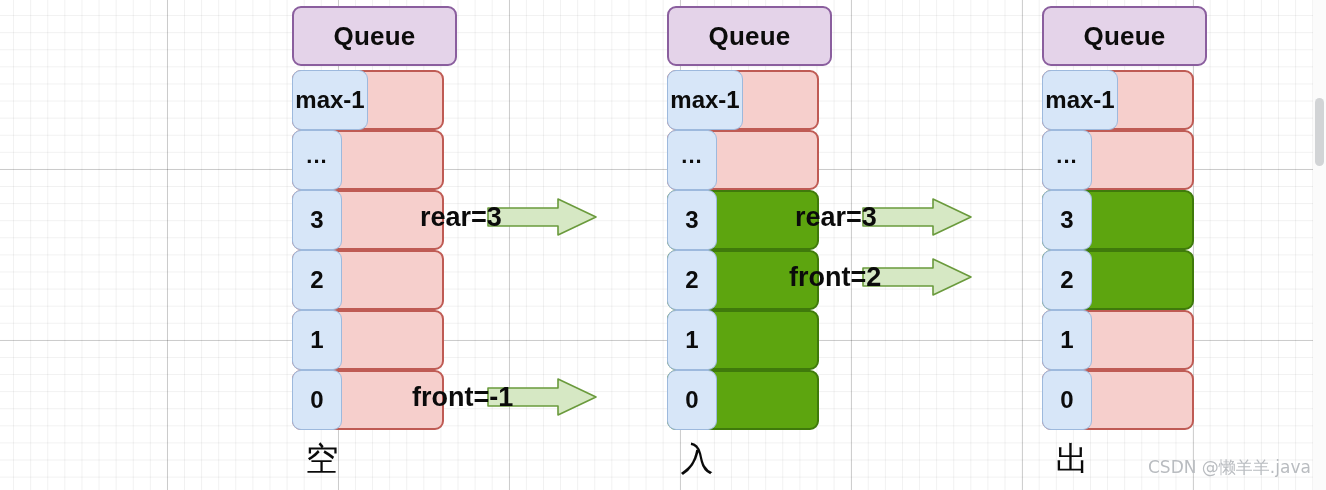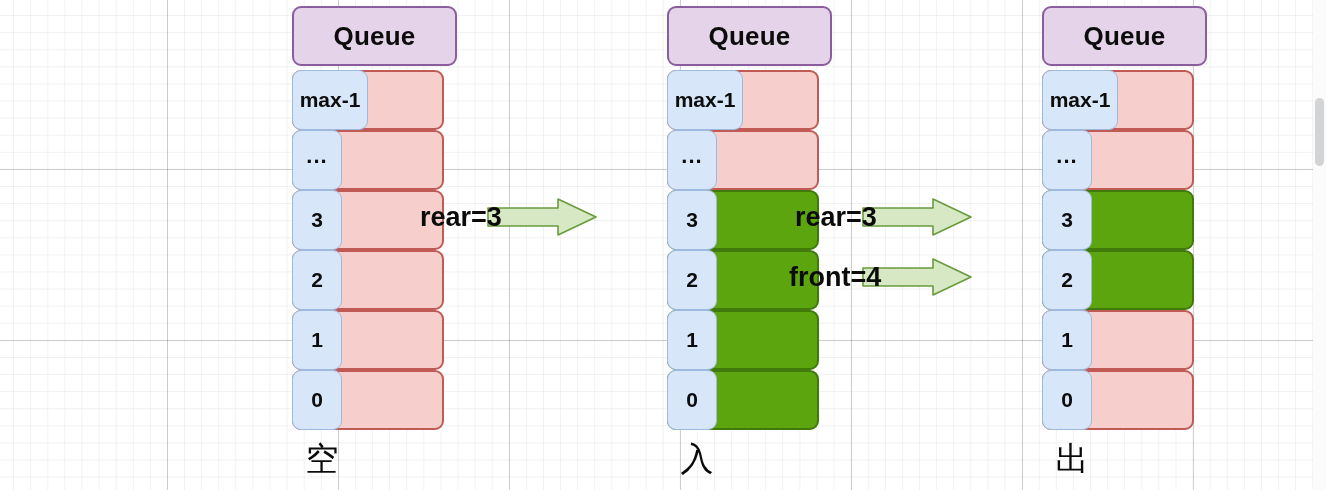--- a/index.html
+++ b/index.html
@@ -83,21 +83,21 @@
     top: 0;
     width: 50px;
     height: 60px;
     box-sizing: border-box;
     background: #d7e6f8;
     border: 1px solid #9db9dd;
     border-radius: 9px;
     display: flex;
     align-items: center;
     justify-content: center;
-    font-size: 21px;
+    font-size: 24px;
     font-weight: bold;
     color: #0c0c0c;
     z-index: 2;
   }
   .q-idx.wide { width: 76px; }
   .q-idx.dots {
     font-size: 22px;
     letter-spacing: 1px;
     padding-bottom: 8px;
   }
@@ -262,33 +262,40 @@
   <div class="caption" style="left:1042px; top:437px;">出</div>
 
 
   <div class="anno" style="left:420px; top:196px; width:180px;">
     <svg class="arrow" width="180" height="42" viewBox="0 0 180 42">
       <polygon points="68,12 138,12 138,3 176,21 138,39 138,30 68,30" fill="#d6e8c4" stroke="#6a9a3c" stroke-width="1.6" stroke-linejoin="round"></polygon>
     </svg>
     <span class="anno-label">rear=3</span>
   </div>
 
+  <div class="anno" style="left:412px; top:376px; width:190px;">
+    <svg class="arrow" width="190" height="42" viewBox="0 0 190 42">
+      <polygon points="76,12 146,12 146,3 184,21 146,39 146,30 76,30" fill="#d6e8c4" stroke="#6a9a3c" stroke-width="1.6" stroke-linejoin="round"></polygon>
+    </svg>
+    <span class="anno-label">front=-1</span>
+  </div>
 
   <div class="anno" style="left:795px; top:196px; width:180px;">
     <svg class="arrow" width="180" height="42" viewBox="0 0 180 42">
       <polygon points="68,12 138,12 138,3 176,21 138,39 138,30 68,30" fill="#d6e8c4" stroke="#6a9a3c" stroke-width="1.6" stroke-linejoin="round"></polygon>
     </svg>
     <span class="anno-label">rear=3</span>
   </div>
 
   <div class="anno" style="left:789px; top:256px; width:186px;">
     <svg class="arrow" width="186" height="42" viewBox="0 0 186 42">
       <polygon points="74,12 144,12 144,3 182,21 144,39 144,30 74,30" fill="#d6e8c4" stroke="#6a9a3c" stroke-width="1.6" stroke-linejoin="round"></polygon>
     </svg>
-    <span class="anno-label">front=4</span>
-  </div>
-
+    <span class="anno-label">front=2</span>
+  </div>
+
+  <div class="watermark" style="left:1148px; top:456px;">CSDN @懒羊羊.java</div>
 
   <div class="scroll-track">
     <div class="scroll-thumb"></div>
   </div>
 
 </div>
 
 </body></html>

